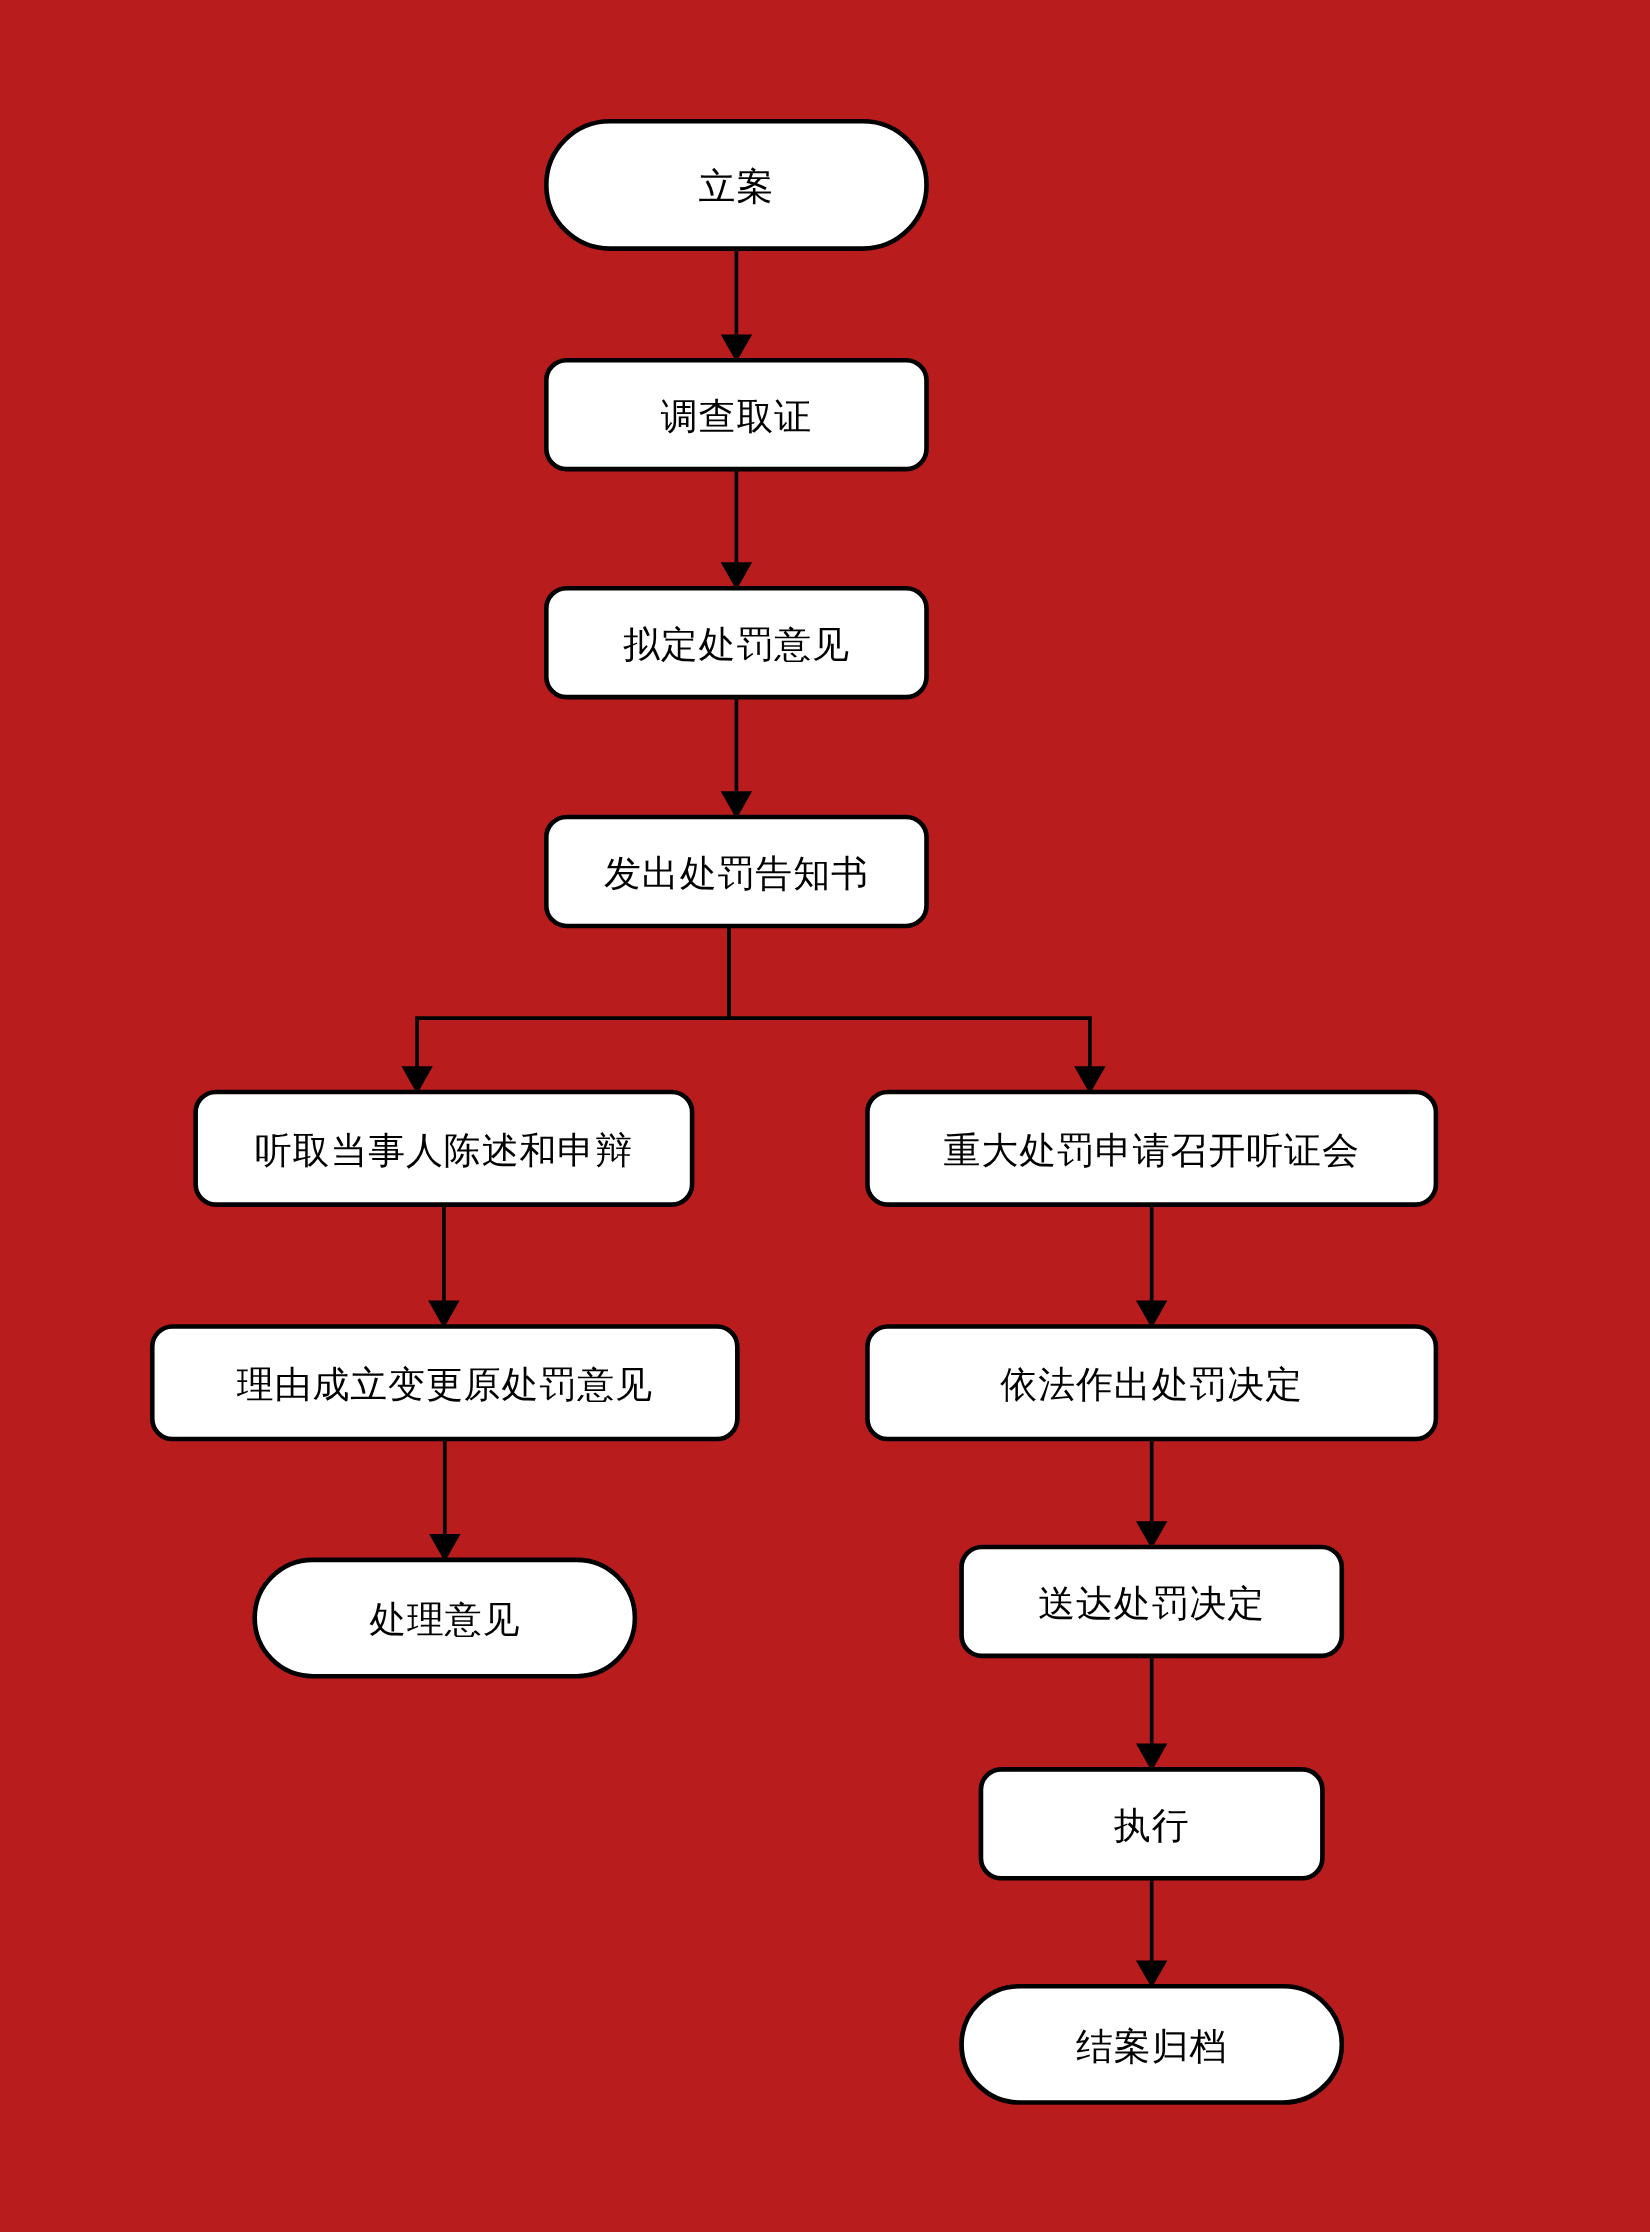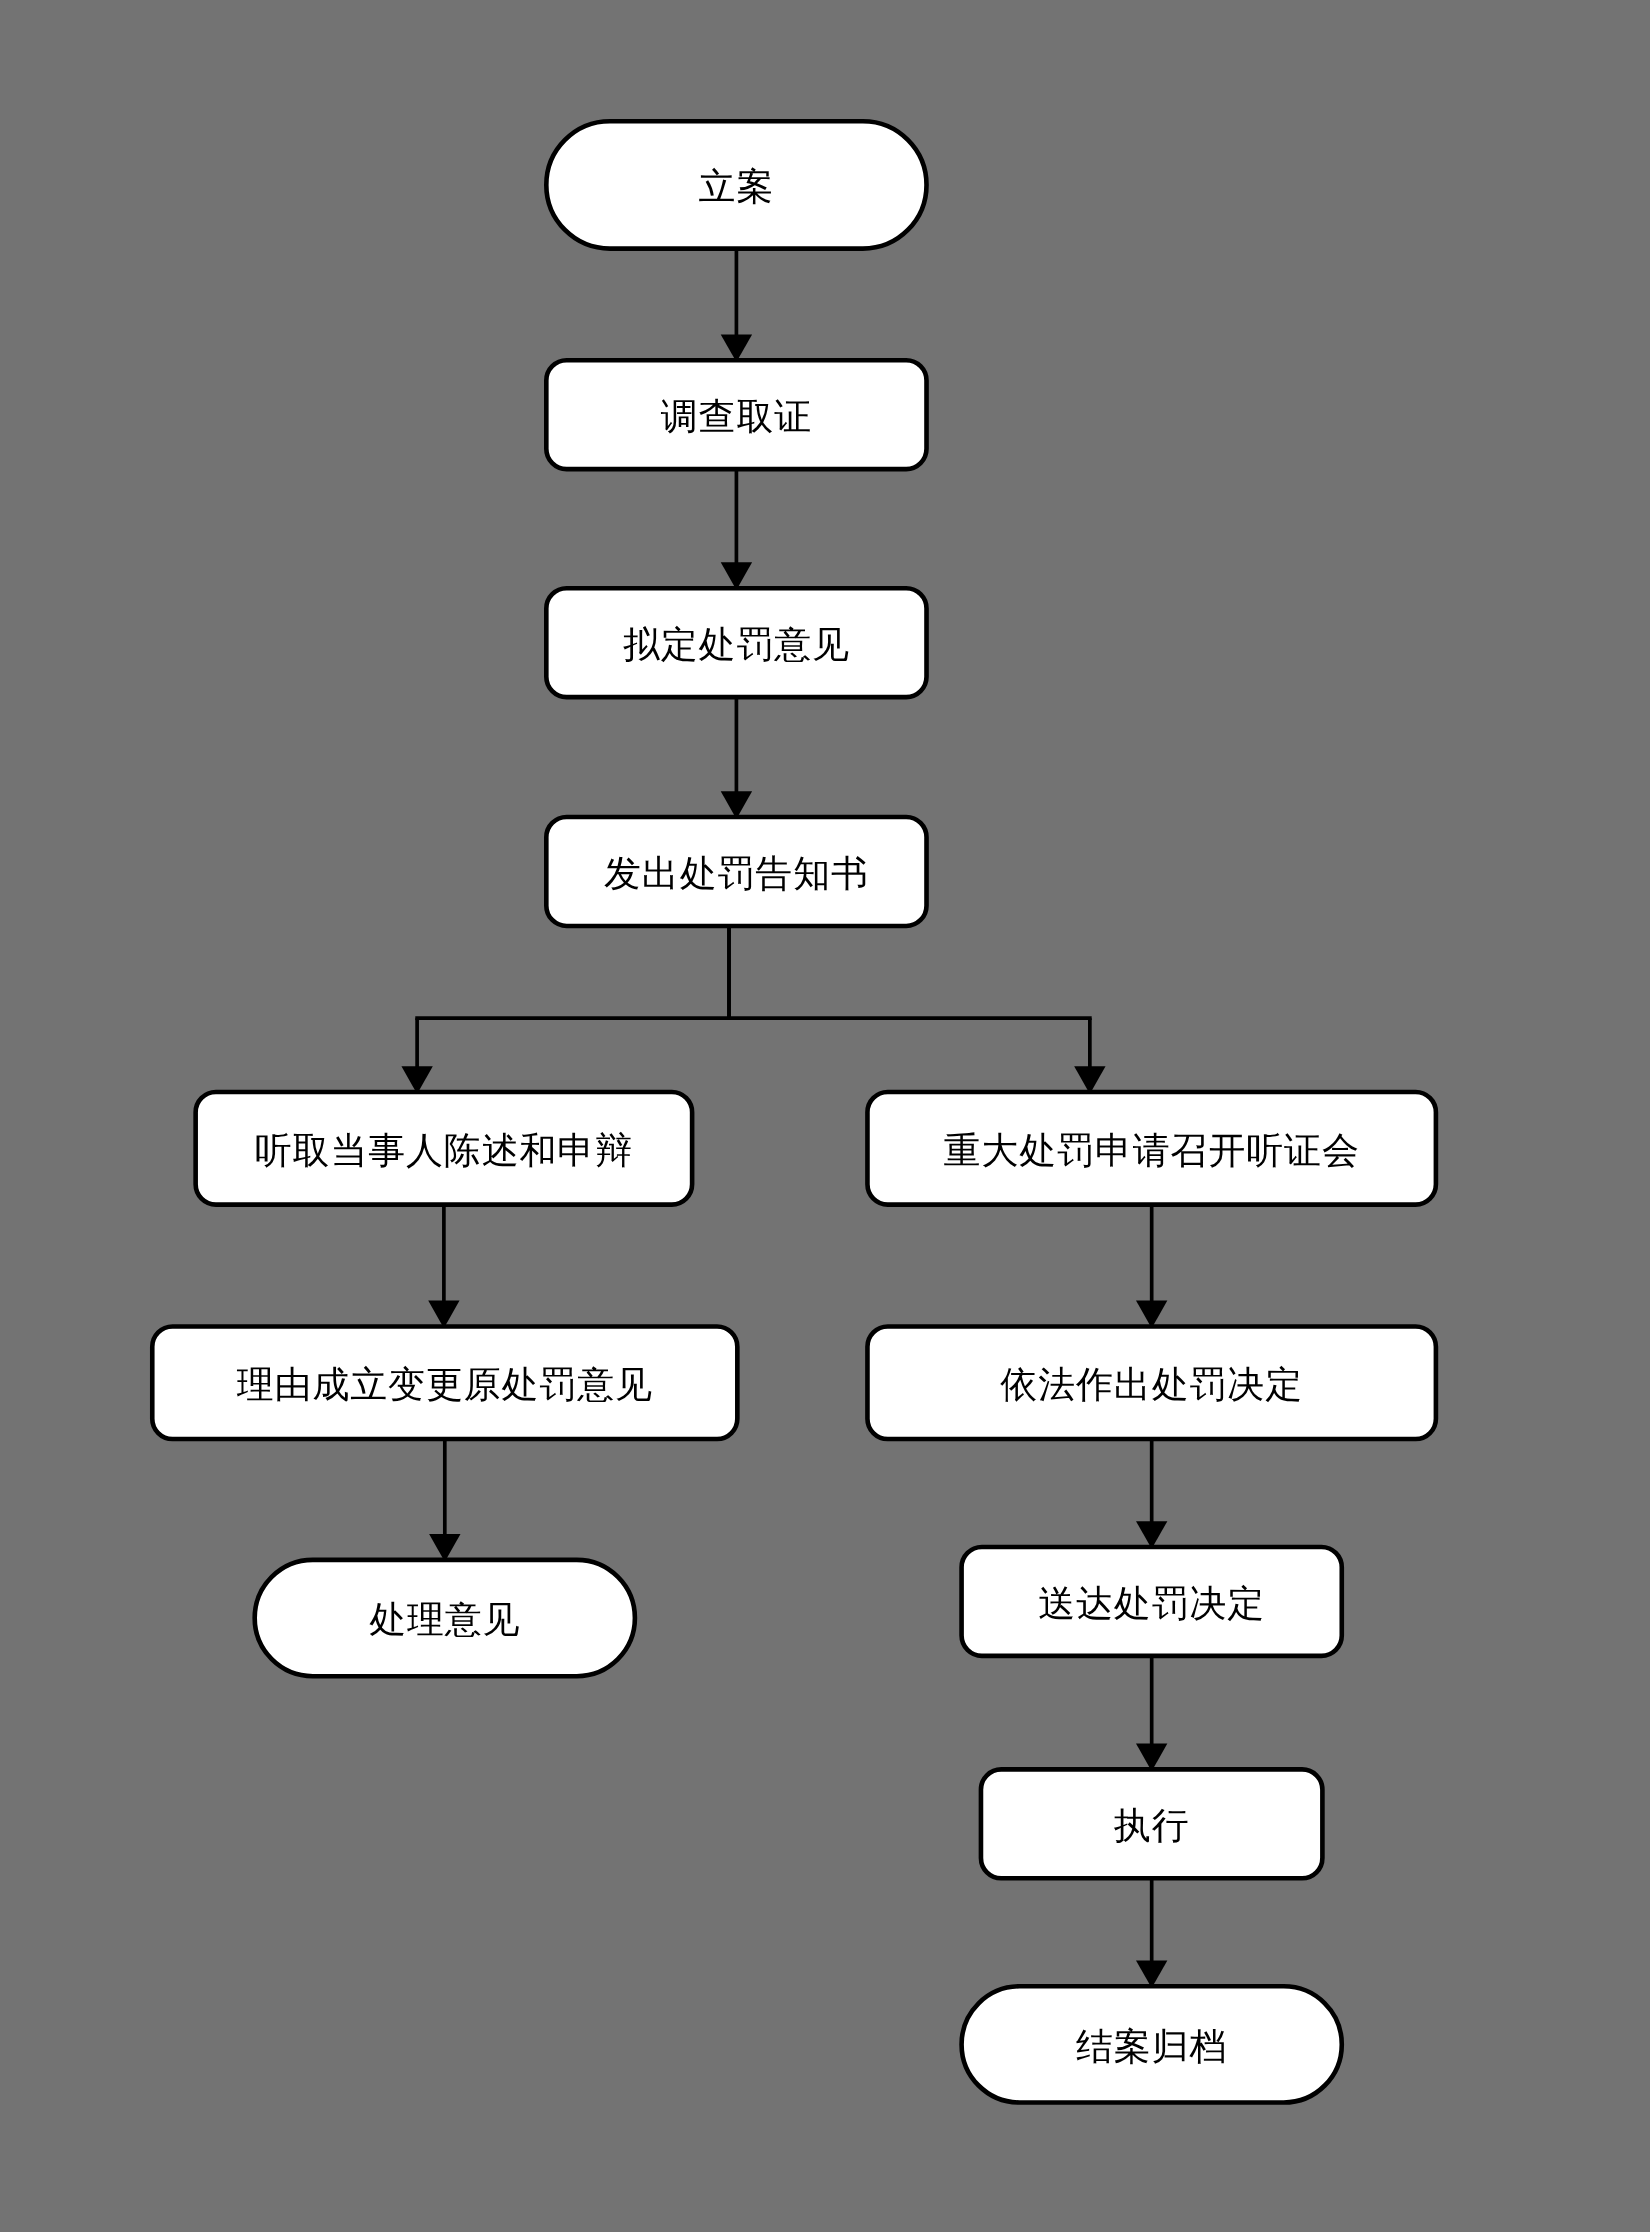--- a/index.html
+++ b/index.html
@@ -8,21 +8,21 @@
     padding: 0;
     background: #ffffff;
   }
   body {
     font-family: "Liberation Serif", "DejaVu Serif", serif;
   }
   #flow-root {
     position: relative;
     width: 1650px;
     height: 2233px;
-    background: #737373;
+    background: #b91c1c;
     overflow: hidden;
   }
   #flow-svg {
     position: absolute;
     top: 0;
     left: 0;
     width: 1650px;
     height: 2233px;
     display: block;
   }

